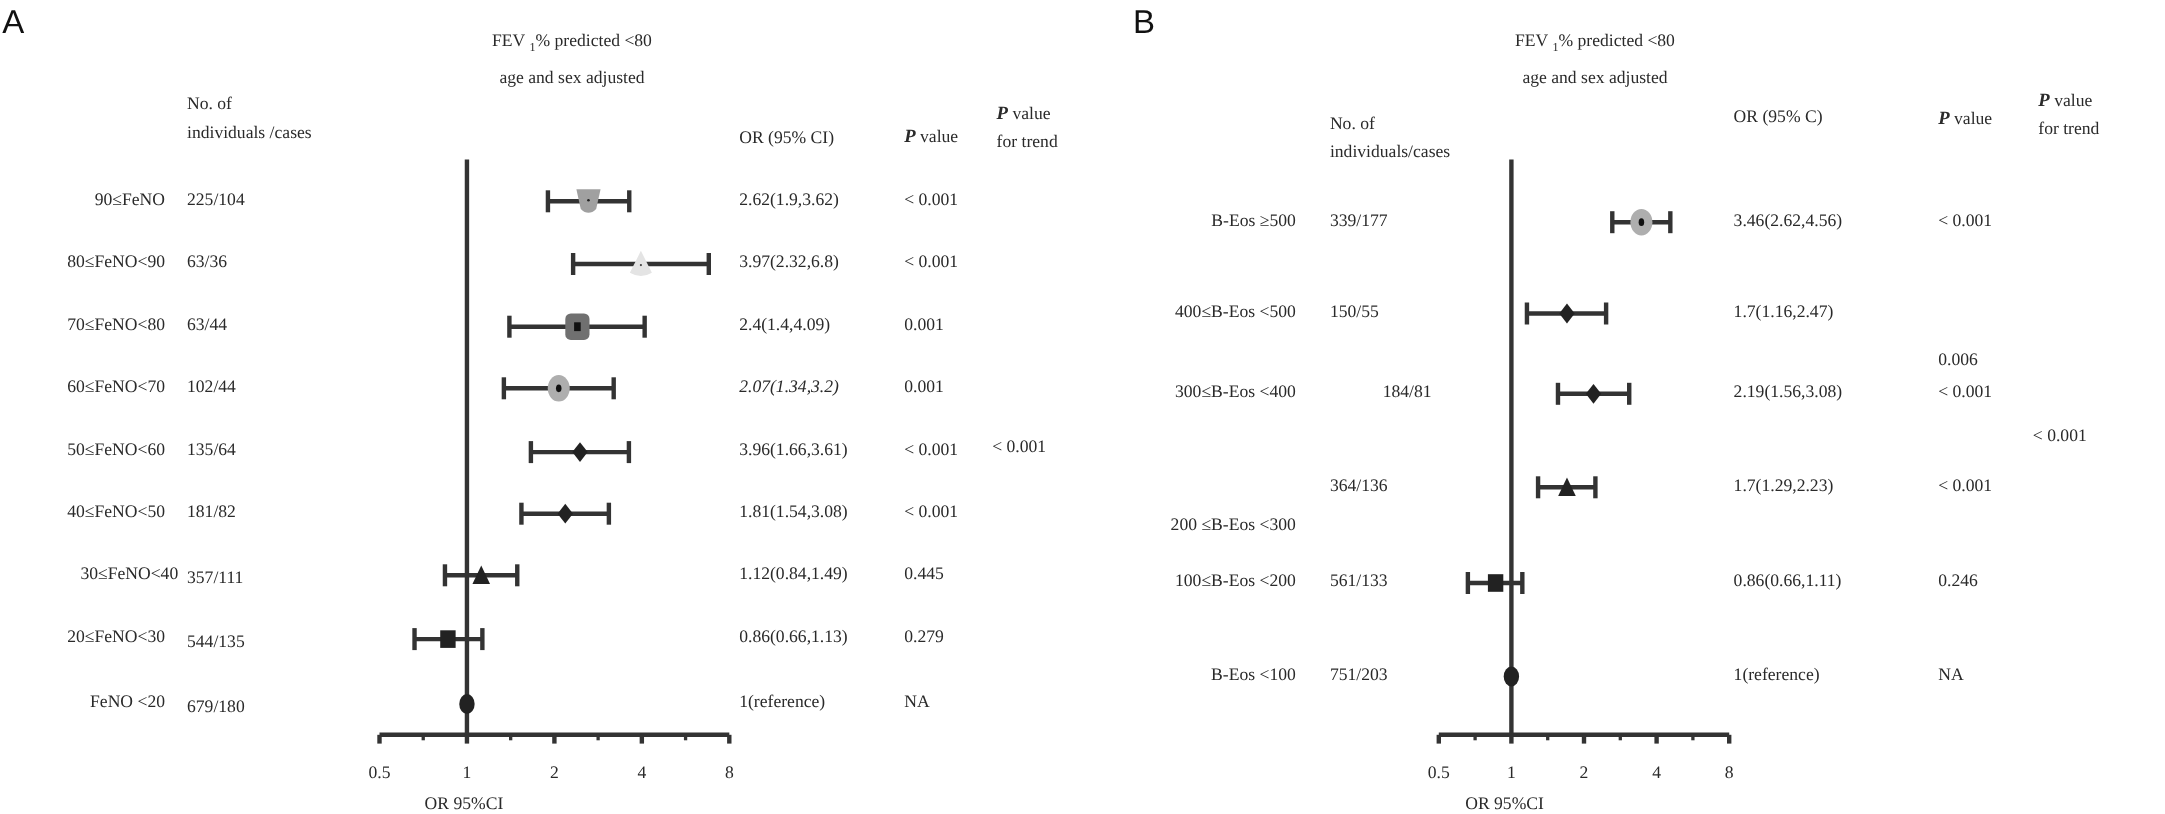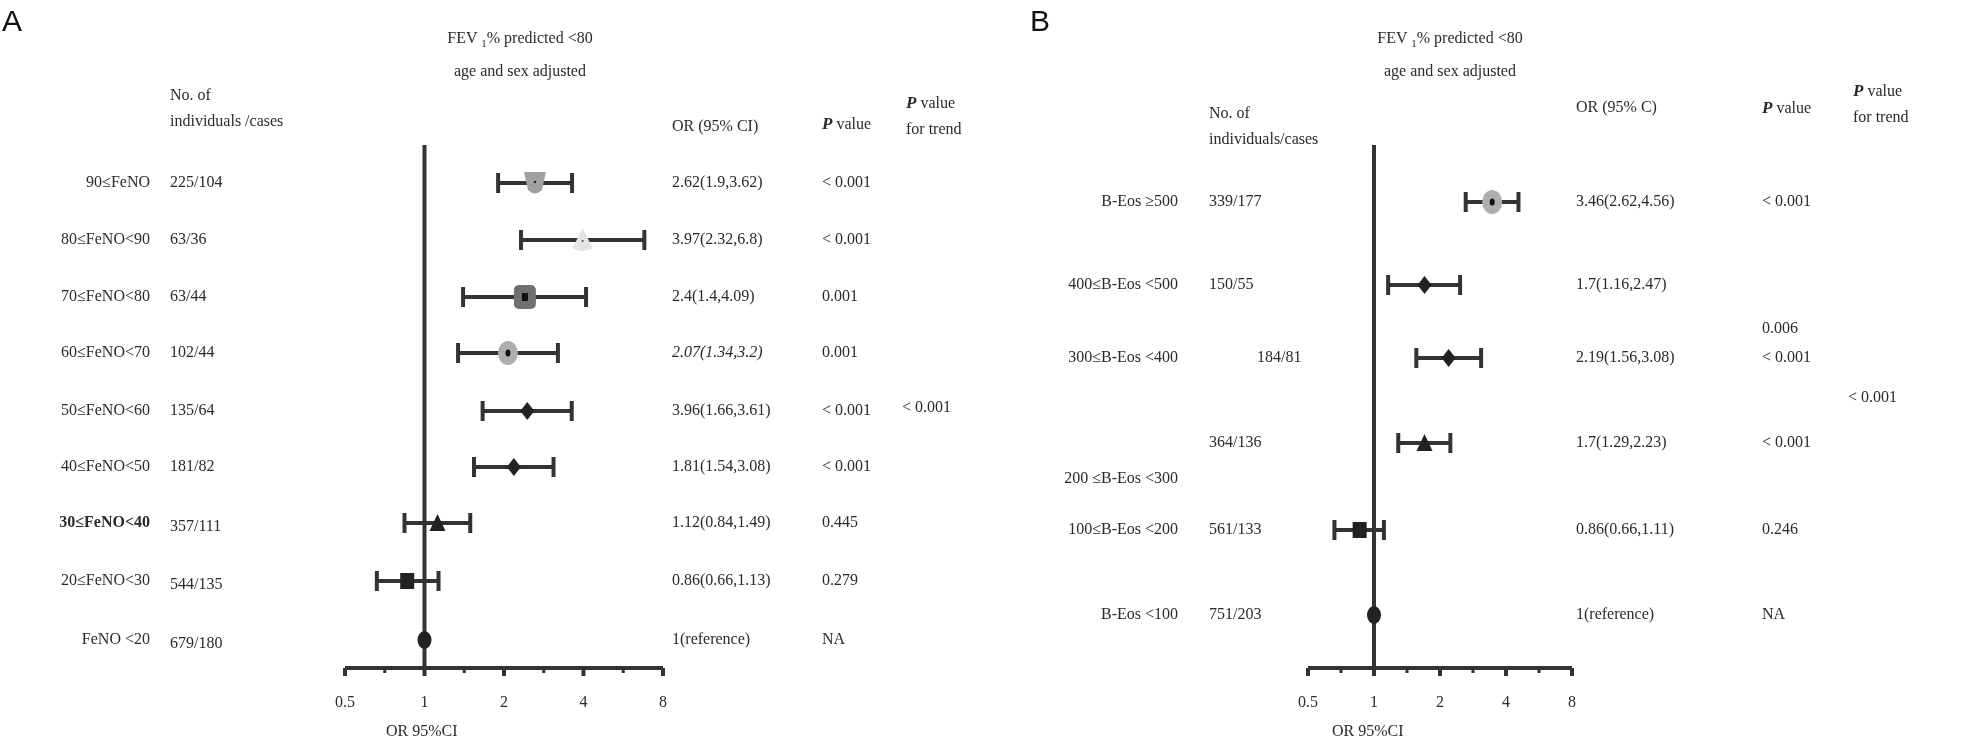--- a/index.html
+++ b/index.html
@@ -153,21 +153,21 @@
     <div class="abs t " style="left:672px;top:343px;font-style:italic;">2.07(1.34,3.2)</div>
     <div class="abs t " style="left:822px;top:343px;">0.001</div>
     <div class="abs t right" style="left:0px;width:150px;top:401px;">50≤FeNO&lt;60</div>
     <div class="abs t " style="left:170px;top:401px;">135/64</div>
     <div class="abs t " style="left:672px;top:401px;">3.96(1.66,3.61)</div>
     <div class="abs t " style="left:822px;top:401px;">&lt; 0.001</div>
     <div class="abs t right" style="left:0px;width:150px;top:457px;">40≤FeNO&lt;50</div>
     <div class="abs t " style="left:170px;top:457px;">181/82</div>
     <div class="abs t " style="left:672px;top:457px;">1.81(1.54,3.08)</div>
     <div class="abs t " style="left:822px;top:457px;">&lt; 0.001</div>
-    <div class="abs t right" style="left:0px;width:150px;top:513px;font-weight:bold;">30≤FeNO&lt;40</div>
+    <div class="abs t right" style="left:12px;width:150px;top:513px;">30≤FeNO&lt;40</div>
     <div class="abs t " style="left:170px;top:517px;">357/111</div>
     <div class="abs t " style="left:672px;top:513px;">1.12(0.84,1.49)</div>
     <div class="abs t " style="left:822px;top:513px;">0.445</div>
     <div class="abs t right" style="left:0px;width:150px;top:571px;">20≤FeNO&lt;30</div>
     <div class="abs t " style="left:170px;top:575px;">544/135</div>
     <div class="abs t " style="left:672px;top:571px;">0.86(0.66,1.13)</div>
     <div class="abs t " style="left:822px;top:571px;">0.279</div>
     <div class="abs t right" style="left:0px;width:150px;top:630px;">FeNO &lt;20</div>
     <div class="abs t " style="left:170px;top:634px;">679/180</div>
     <div class="abs t " style="left:672px;top:630px;">1(reference)</div>

